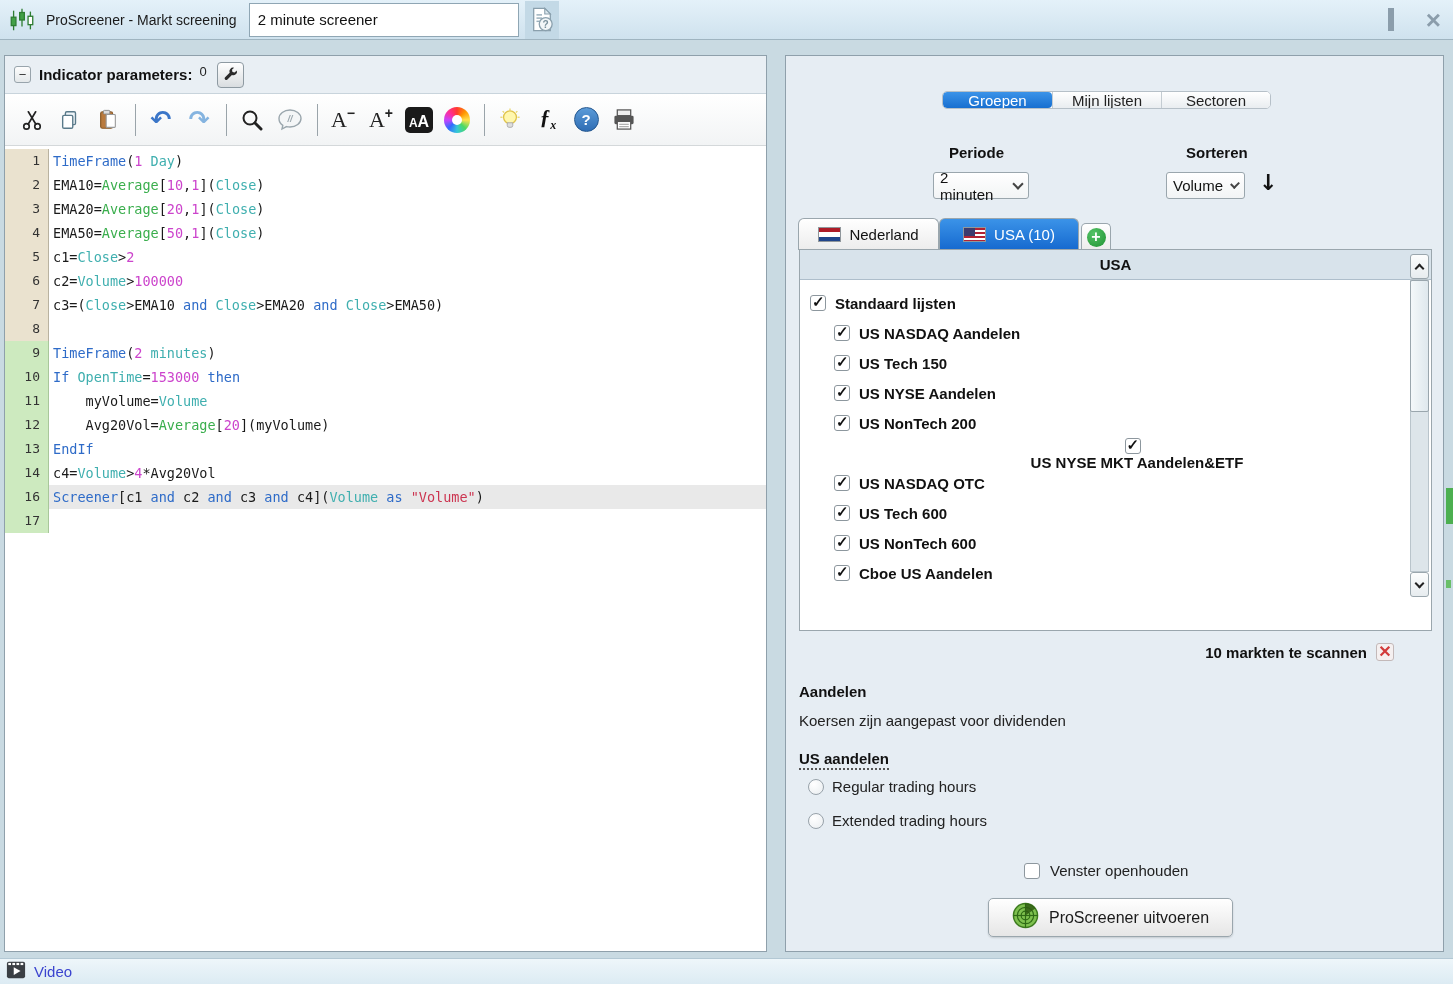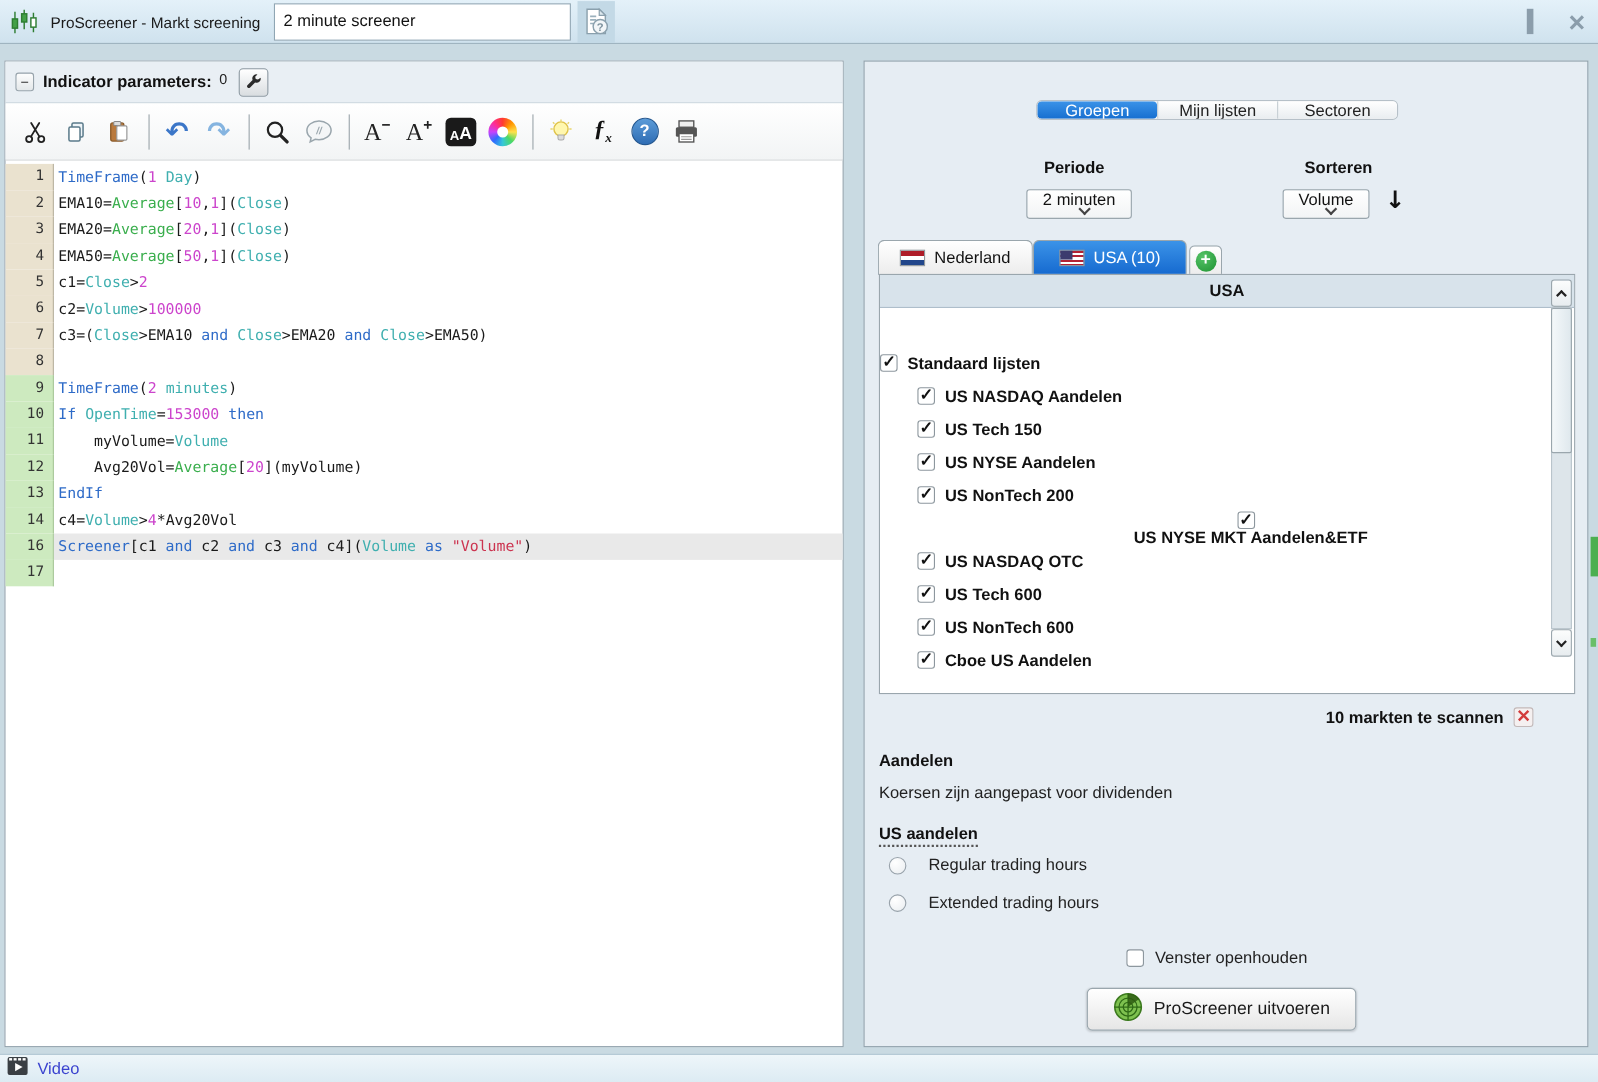--- a/index.html
+++ b/index.html
@@ -80,21 +80,21 @@
   .seg-group { position:absolute; top:35px; left:156px; display:flex; border:1px solid #b6c0c8;
     border-radius:5px; overflow:hidden; background:#fff; }
   .seg-btn { width:109px; height:16px; display:flex; align-items:center; justify-content:center;
     font-size:15px; color:#222; background:linear-gradient(#ffffff,#e9edf0); border-left:1px solid #c4ccd2; cursor:pointer; }
   .seg-btn:first-child { border-left:none; }
   .seg-btn.active { background:linear-gradient(#3b93e8,#176fd0); color:#fff; border-radius:4px; }
 
   .rp-label { position:absolute; font-weight:bold; font-size:15px; color:#111; }
   .dropdown { position:absolute; height:27px; background:linear-gradient(#ffffff,#f2f4f5);
     border:1px solid #9aa6ad; border-radius:3px; display:flex; align-items:center;
-    font-size:15px; color:#111; padding:0 6px; cursor:pointer;flex-direction:column; }
+    font-size:15px; color:#111; padding:0 6px; cursor:pointer; }
   .dd-chev { width:8px; height:8px; border-right:2px solid #444; border-bottom:2px solid #444;
     transform:rotate(45deg); margin-left:9px; margin-top:-4px; }
   .sort-arrow { position:absolute; font-size:22px; font-weight:bold; color:#111;
     font-family:"DejaVu Sans",sans-serif; }
 
   
   .tab { position:absolute; height:32px; border:1px solid #9aa6ad; border-bottom:none;
     border-radius:6px 6px 0 0; display:flex; align-items:center; justify-content:center;
     gap:8px; font-size:15px; cursor:pointer; }
   .tab.inactive { background:linear-gradient(#ffffff,#ececec); color:#111; }
@@ -135,21 +135,21 @@
 
   .count-line { position:absolute; top:587px; left:0; width:646px; text-align:right;
     font-weight:bold; font-size:15px; color:#111; }
   .count-line-inner { display:inline-flex; align-items:center; gap:9px; padding-right:38px; }
   .red-x { width:18px; height:18px; border:1px solid #c3b9b9; border-radius:3px; background:#f5f0f0;
     color:#d23b3b; font-weight:bold; font-size:16px; line-height:15px; text-align:center; cursor:pointer; }
 
   .sec-head { position:absolute; left:13px; font-weight:bold; font-size:15px; color:#111; }
   .sec-text { position:absolute; left:13px; font-size:15px; color:#222; }
   .dotted-u { border-bottom:2px dotted #555; padding-bottom:1px; }
-  .radio-row { position:absolute; left:22px; display:flex; align-items:center; gap:20px;
+  .radio-row { position:absolute; left:22px; display:flex; align-items:center; gap:8px;
     font-size:15px; color:#222; }
   .radio { width:16px; height:16px; border-radius:50%; border:1px solid #98a2aa;
     background:radial-gradient(circle at 35% 30%, #ffffff, #e9edf0); cursor:pointer; flex:0 0 16px; }
   .keep-row { position:absolute; left:238px; display:flex; align-items:center; gap:10px; font-size:15px; color:#222; }
   .run-btn { position:absolute; left:202px; top:842px; width:245px; height:39px;
     border:1px solid #9aa6ad; border-radius:5px; background:linear-gradient(#ffffff,#e6e6e6);
     box-shadow:0 1px 2px rgba(0,0,0,.15); display:flex; align-items:center; justify-content:center;
     gap:10px; font-size:16px; color:#1a1a1a; cursor:pointer; }
 
   
@@ -398,21 +398,21 @@
     <span class="flag flag-us"></span>
     <span>USA (10)</span>
   </div>
   <div class="plus-tab" style="left:295px; top:167px;">
     <span class="plus-circle">+</span>
   </div>
 
   <div class="list-box">
     <div class="list-header">USA</div>
     <div class="list-body" id="market-list">
-        <div class="list-row" style=" margin-top: 27px;">
+        <div class="list-row" style="padding-left: 10px;">
           <span class="checkbox checked"></span>
           <span class="lbl">Standaard lijsten</span>
         </div>
         <div class="list-row" style="padding-left: 34px;">
           <span class="checkbox checked"></span>
           <span class="lbl">US NASDAQ Aandelen</span>
         </div>
         <div class="list-row" style="padding-left: 34px;">
           <span class="checkbox checked"></span>
           <span class="lbl">US Tech 150</span>

